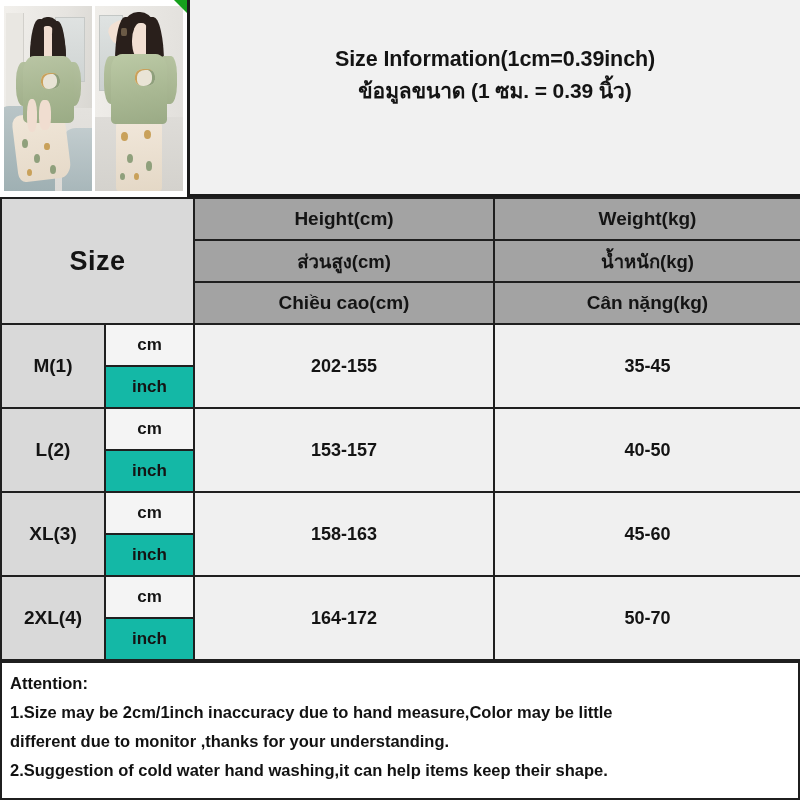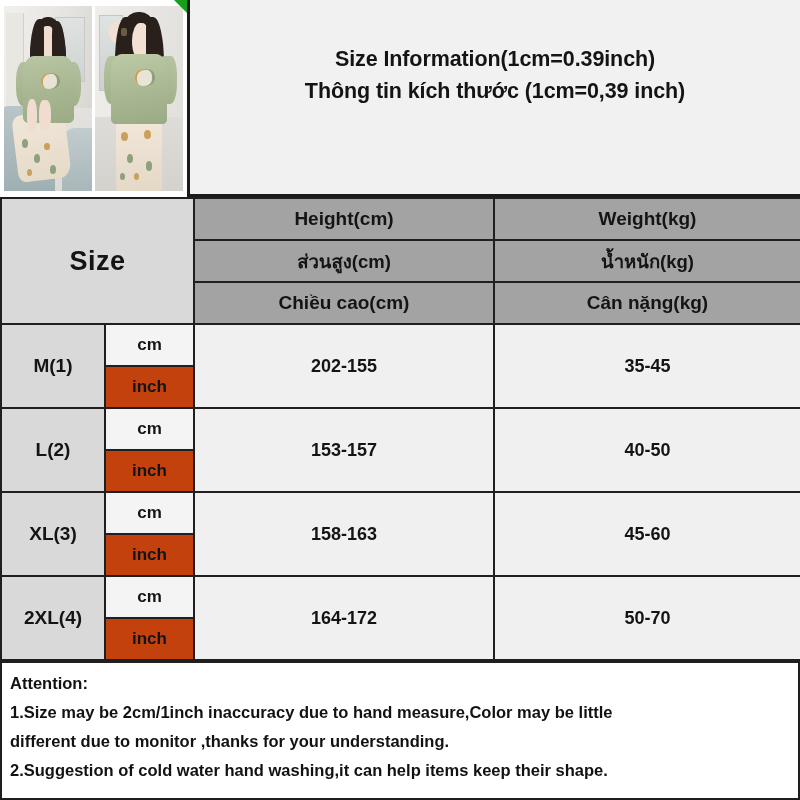--- a/index.html
+++ b/index.html
@@ -278,21 +278,21 @@
   td.size-label {
     background: #d9d9d9;
     font-size: 19px;
   }
   td.unit-cm {
     background: #f4f4f4;
     height: 40px;
     font-size: 17px;
   }
   td.unit-inch {
-    background: #c2410c;
+    background: #14b8a6;
     height: 40px;
     font-size: 17px;
   }
   td.val {
     background: #f0f0f0;
     font-size: 18px;
   }
 
   
   .attention {
@@ -368,21 +368,21 @@
         <div class="sp" style="left:56%;top:67%;width:8%;height:5%;background:#c9a15a;"></div>
         <div class="sp" style="left:36%;top:80%;width:7%;height:5%;background:#8fa07c;"></div>
         <div class="sp" style="left:58%;top:84%;width:7%;height:5%;background:#8fa07c;"></div>
         <div class="sp" style="left:44%;top:90%;width:6%;height:4%;background:#c9a15a;"></div>
         <div class="sp" style="left:28%;top:90%;width:6%;height:4%;background:#8fa07c;"></div>
       </div>
     </div>
 
     <div class="title-panel">
       <div class="title-line l1">Size Information(1cm=0.39inch)</div>
-      <div class="title-line l3">Thông tin kích thước (1cm=0,39 inch)</div>
+      <div class="title-line l2">ข้อมูลขนาด (1 ซม. = 0.39 นิ้ว)</div>
     </div>
   </div>
 
   <div class="table-wrap">
     <table class="size-table">
       <colgroup>
         <col class="col-size">
           <col class="col-unit">
         <col class="col-height">
           <col class="col-weight">

